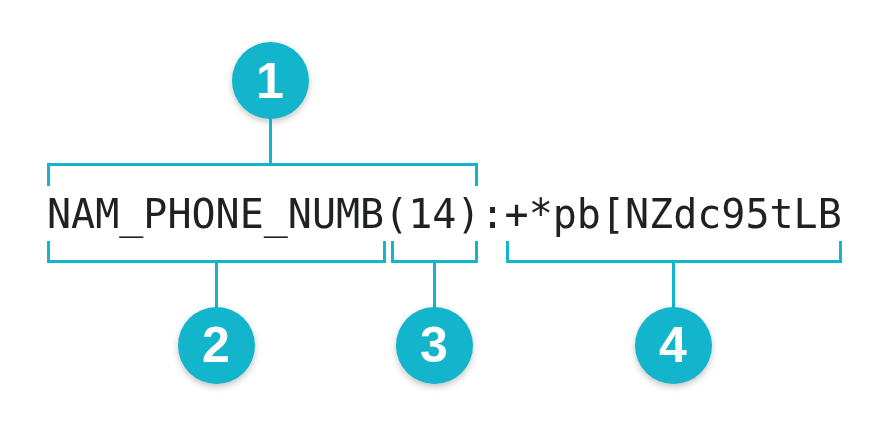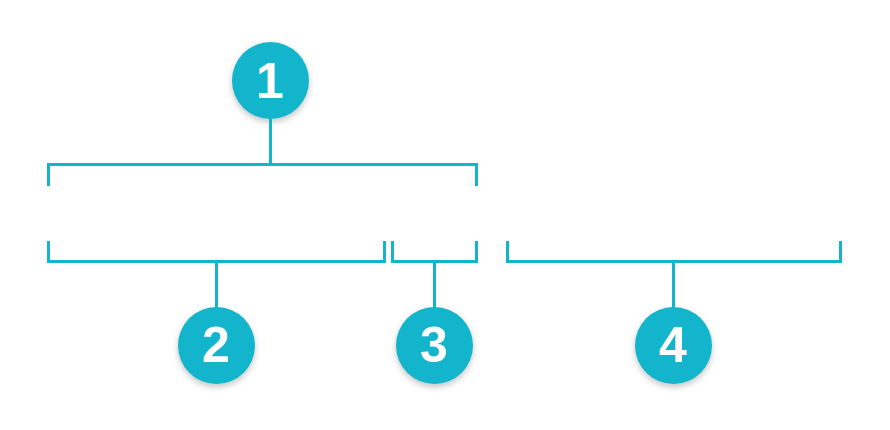--- a/index.html
+++ b/index.html
@@ -83,20 +83,21 @@
 </style>
 </head>
 <body>
 
 <div class="stage">
 
   <div class="marker marker-1">1</div>
   <div class="stem stem-1"></div>
   <div class="bracket bracket-top"></div>
 
+  <div class="code-line">NAM_PHONE_NUMB(14):+*pb[NZdc95tLB</div>
 
   <div class="bracket bracket-bottom bracket-2"></div>
   <div class="bracket bracket-bottom bracket-3"></div>
   <div class="bracket bracket-bottom bracket-4"></div>
 
   <div class="stem stem-2"></div>
   <div class="stem stem-3"></div>
   <div class="stem stem-4"></div>
 
   <div class="marker marker-2">2</div>

